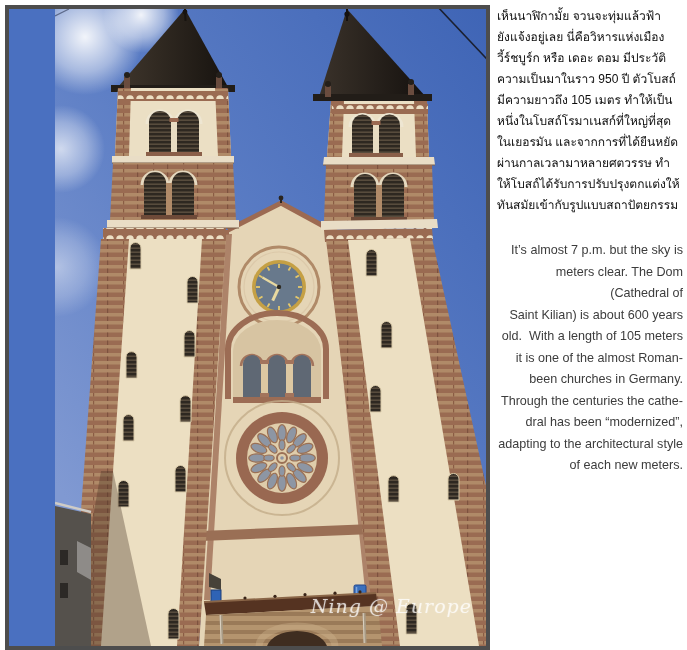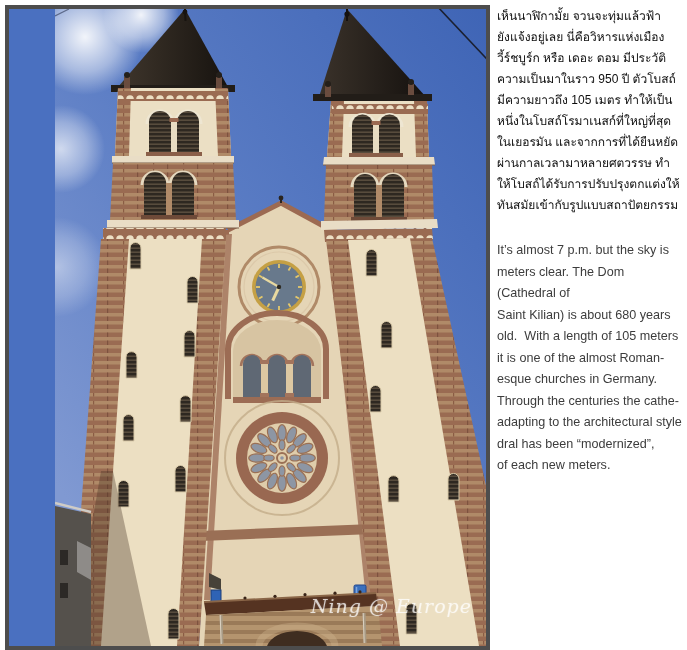--- a/index.html
+++ b/index.html
@@ -8,21 +8,21 @@
   .photo-frame{position:absolute;left:5px;top:5px;width:485px;height:645px;
         border:4px solid #4d4d4d;box-sizing:border-box;overflow:hidden;background:#4a70c0;padding-left:46px;}
   .photo-frame svg{display:block;}
   .watermark{position:absolute;right:14px;bottom:26px;text-align:right;
         font-family:"DejaVu Serif",serif;font-style:italic;
         color:rgba(255,255,255,0.72);font-size:19px;line-height:27px;letter-spacing:1px;
         text-shadow:0 0 2px rgba(255,255,255,0.3);pointer-events:none;}
   .caption-column{position:absolute;left:497px;top:6px;width:186px;}
   .thai-caption{font-size:12px;line-height:21px;color:#0d0d0d;}
   .thai-caption .line{white-space:nowrap;}
-  .english-caption{margin-top:24px;font-size:12.6px;line-height:21.5px;color:#3c3c3c;}
+  .english-caption{margin-top:24px;font-size:12.6px;line-height:21.5px;color:#3c3c3c;text-align:right;}
   .english-caption .line{white-space:pre-wrap;}
 </style>
 </head>
 <body>
 
 <div class="page">
 
   <div class="photo-frame">
     <svg width="477" height="637" viewBox="0 0 477 637">
       <defs>
@@ -313,24 +313,24 @@
       <div class="line">มีความยาวถึง 105 เมตร ทำให้เป็น</div>
       <div class="line">หนึ่งในโบสถ์โรมาเนสก์ที่ใหญ่ที่สุด</div>
       <div class="line">ในเยอรมัน และจากการที่ได้ยืนหยัด</div>
       <div class="line">ผ่านกาลเวลามาหลายศตวรรษ ทำ</div>
       <div class="line">ให้โบสถ์ได้รับการปรับปรุงตกแต่งให้</div>
       <div class="line">ทันสมัยเข้ากับรูปแบบสถาปัตยกรรม</div>
     </div>
     <div class="english-caption">
       <div class="line">It’s almost 7 p.m. but the sky is</div>
       <div class="line">meters clear. The Dom (Cathedral of</div>
-      <div class="line">Saint Kilian) is about 680 years</div>
+      <div class="line">Saint Kilian) is about 600 years</div>
       <div class="line">old.&nbsp; With a length of 105 meters</div>
       <div class="line">it is one of the almost Roman-</div>
-      <div class="line">esque churches in Germany.</div>
+      <div class="line">been churches in Germany.</div>
       <div class="line">Through the centuries the cathe-</div>
+      <div class="line">dral has been “modernized”,</div>
       <div class="line">adapting to the architectural style</div>
-      <div class="line">dral has been “modernized”,</div>
       <div class="line">of each new meters.</div>
     </div>
   </div>
 
 </div>
 
 </body></html>

